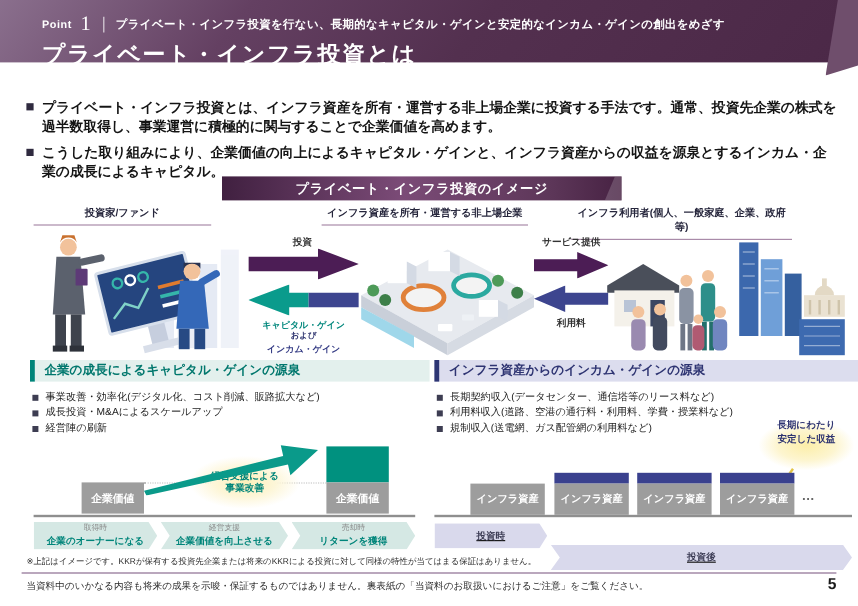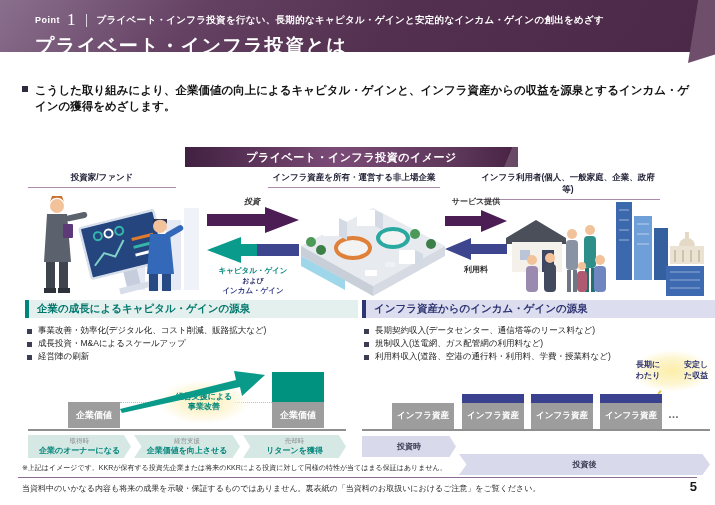--- a/index.html
+++ b/index.html
@@ -68,33 +68,33 @@
   .bar-teal-top{position:absolute;background:#00917f;}
   .bar-cap{position:absolute;background:#3a418e;}
   .dotline{position:absolute;border-top:1px dotted #bdbdbd;}
   .baseline{position:absolute;border-top:2px solid #8f8f8f;}
   .glow{position:absolute;display:flex;flex-direction:column;align-items:center;justify-content:center;
        background:radial-gradient(closest-side,#fcf0ba 0%,#fdf6d8 55%,rgba(253,246,216,0) 100%);
        font-size:8px;font-weight:bold;color:#00857a;line-height:1.3;text-align:center;}
   .chev{position:absolute;display:flex;flex-direction:column;align-items:center;justify-content:center;
        text-align:center;line-height:1.25;}
   .chev.teal{background:#d5e8e4;}
-  .chev.lav{background:#d9d9ec;}
+  .chev.lav{background:#d9d9ec;text-decoration:underline;}
   .chev.first{clip-path:polygon(0 0,93% 0,100% 50%,93% 100%,0 100%);}
   .chev.mid{clip-path:polygon(0 0,93% 0,100% 50%,93% 100%,0 100%,7% 50%);}
   .chev.mid2{clip-path:polygon(0 0,97% 0,100% 50%,97% 100%,0 100%,3% 50%);}
   .chev-top{font-size:6.5px;color:#8a8a8a;}
   .chev-bot{font-size:8px;font-weight:bold;color:#00857a;}
   .chev-one{font-size:8px;font-weight:bold;color:#3c3c55;}
   .ellip{position:absolute;font-size:11px;font-weight:bold;color:#666;letter-spacing:1px;}
 
   
-  .badge{position:absolute;display:flex;flex-direction:row;align-items:center;justify-content:center;
+  .badge{position:absolute;display:flex;flex-direction:column;align-items:center;justify-content:flex-start;
        background:radial-gradient(closest-side,#fceea9 0%,#fdf5cf 60%,rgba(253,245,207,0) 100%);
-       font-size:8px;font-weight:bold;color:#2e3472;line-height:1.35;text-align:center;gap:16px;}
+       font-size:8px;font-weight:bold;color:#2e3472;line-height:1.35;text-align:center;}
   .badge-line{position:absolute;width:1.5px;background:#e3c445;transform-origin:top left;}
 
   
   .footnote{position:absolute;left:22px;top:463px;font-size:7px;color:#2b2b2b;}
   .fsep{position:absolute;left:18px;top:477px;width:679px;border-top:1.5px solid #8d6e92;}
   .footer-txt{position:absolute;left:22px;top:483px;font-size:8px;color:#2b2b2b;}
   .pageno{position:absolute;right:18px;top:479px;font-size:13px;font-weight:bold;color:#1a1a1a;}
 </style>
 </head>
 <body>
@@ -107,30 +107,31 @@
       <div class="point-row">
         <span class="point-word">Point</span>
         <span class="point-num">1</span>
         <span class="point-sub">プライベート・インフラ投資を行ない、長期的なキャピタル・ゲインと安定的なインカム・ゲインの創出をめざす</span>
       </div>
     </div>
     <div class="page-title">プライベート・インフラ投資とは</div>
   </div>
 
   <div class="intro">
-    <div class="intro-li">こうした取り組みにより、企業価値の向上によるキャピタル・ゲインと、インフラ資産からの収益を源泉とするインカム・ゲインの獲得をめざします。</div>
+    <div class="intro-li">プライベート・インフラ投資とは、インフラ資産を所有・運営する非上場企業に投資する手法です。通常、投資先企業の株式を過半数取得し、事業運営に積極的に関与することで企業価値を高めます。</div>
+    <div class="intro-li">こうした取り組みにより、企業価値の向上によるキャピタル・ゲインと、インフラ資産からの収益を源泉とするインカム・企業の成長によるキャピタル。</div>
   </div>
 
   <div class="banner">プライベート・インフラ投資のイメージ</div>
 
   <div class="colhead c1">投資家/ファンド</div>
   <div class="colhead c2">インフラ資産を所有・運営する非上場企業</div>
   <div class="colhead c3">インフラ利用者(個人、一般家庭、企業、政府等)</div>
 
-  <div class="flow-label" style="left:222px;top:196px;width:60px;font-style:italic;">投資</div>
+  <div class="flow-label" style="left:222px;top:196px;width:60px;">投資</div>
   <svg class="arrow-svg" style="left:207px;top:207px;" width="92" height="26" viewBox="0 0 92 26">
     <polygon points="0,7 58,7 58,0 92,13 58,26 58,19 0,19" fill="#4c1d55"></polygon>
   </svg>
   <svg class="arrow-svg" style="left:207px;top:237px;" width="92" height="26" viewBox="0 0 92 26">
     <polygon points="92,7 50,7 50,19 92,19" fill="#3d458f"></polygon>
     <polygon points="50,7 34,7 34,0 0,13 34,26 34,19 50,19" fill="#0a9b8c"></polygon>
   </svg>
   <div class="flow-cap" style="left:200px;top:266px;width:106px;">
     <div class="cap-teal">キャピタル・ゲイン</div>
     <div class="cap-mid">および</div>
@@ -296,22 +297,22 @@
     <div class="chev-bot">企業価値を向上させる</div>
   </div>
   <div class="chev teal mid" style="left:243px;top:435px;width:103px;height:23px;">
     <div class="chev-top">売却時</div>
     <div class="chev-bot">リターンを獲得</div>
   </div>
 
   <div class="panel-head navy" style="left:362px;top:300px;width:344px;">インフラ資産からのインカム・ゲインの源泉</div>
   <div class="pbullets" style="left:364px;top:324px;width:268px;">
     <div class="pbullet">長期契約収入(データセンター、通信塔等のリース料など)</div>
+    <div class="pbullet">利用料収入(道路、空港の通行料・利用料、学費・授業料など)</div>
     <div class="pbullet">規制収入(送電網、ガス配管網の利用料など)</div>
-    <div class="pbullet">利用料収入(道路、空港の通行料・利用料、学費・授業料など)</div>
   </div>
 
   <div class="badge" style="left:632px;top:350px;width:80px;height:42px;">
     <div>長期にわたり</div>
     <div>安定した収益</div>
   </div>
   <div class="badge-line" style="left:660px;top:390px;height:14px;transform:rotate(35deg);"></div>
 
   <div class="bar" style="left:392px;top:403px;width:62px;height:26px;font-size:8.5px;">インフラ資産</div>
   <div class="bar-cap" style="left:462px;top:394px;width:62px;height:9px;"></div>

